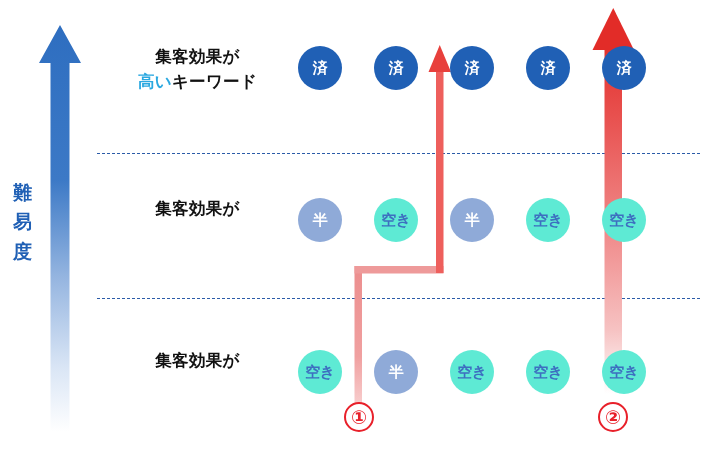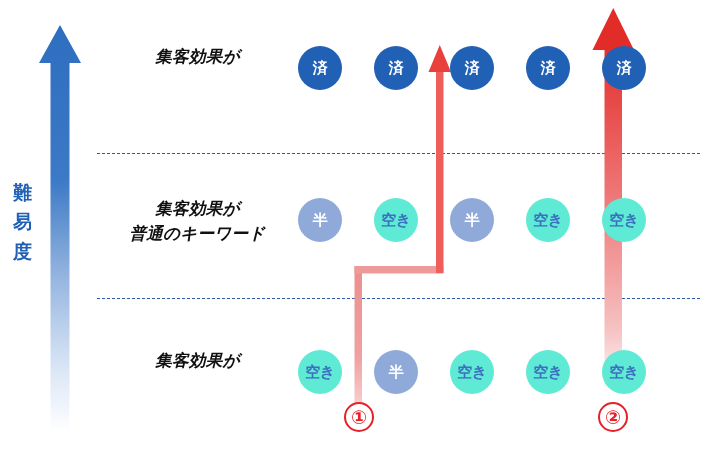--- a/index.html
+++ b/index.html
@@ -207,29 +207,29 @@
     <div class="status-cell status-empty" style="left:526px; top:198px;">空き</div>
     <div class="status-cell status-empty" style="left:602px; top:198px;">空き</div>
 
     <div class="status-cell status-empty" style="left:298px; top:350px;">空き</div>
     <div class="status-cell status-half" style="left:374px; top:350px;">半</div>
     <div class="status-cell status-empty" style="left:450px; top:350px;">空き</div>
     <div class="status-cell status-empty" style="left:526px; top:350px;">空き</div>
     <div class="status-cell status-empty" style="left:602px; top:350px;">空き</div>
   </div>
 
-  <div class="labels-layer" style="position:absolute; left:0; top:0; width:616px; height:450px;font-style:italic;">
+  <div class="labels-layer" style="position:absolute; left:0; top:0; width:616px; height:450px;">
 
     <div class="row-label" id="label-row-0">
       <span class="line">集客効果が</span>
+      <span class="line"><span class="hl-high">高い</span><span>キーワード</span></span>
     </div>
 
     <div class="row-label" id="label-row-1">
       <span class="line">集客効果が</span>
-      <span class="line"><span>普通の</span><span>キーワード</span></span>
     </div>
 
     <div class="row-label" id="label-row-2">
       <span class="line">集客効果が</span>
     </div>
   </div>
 
   <div class="step-marker" style="left:344px; top:402px;">①</div>
   <div class="step-marker" style="left:598px; top:402px;">②</div>
 

